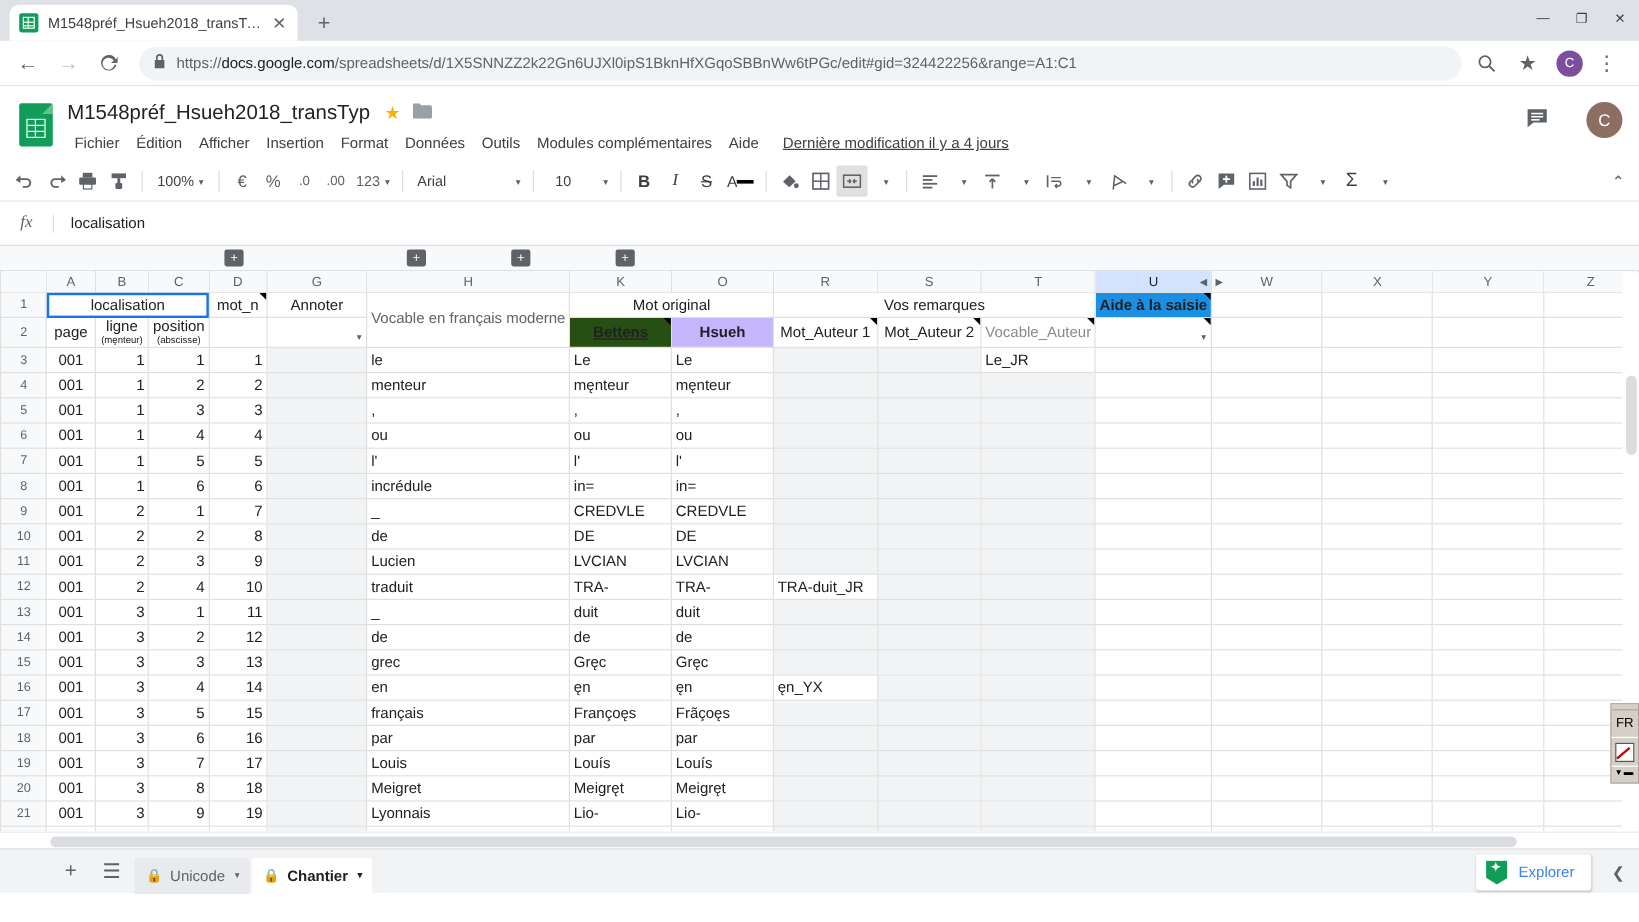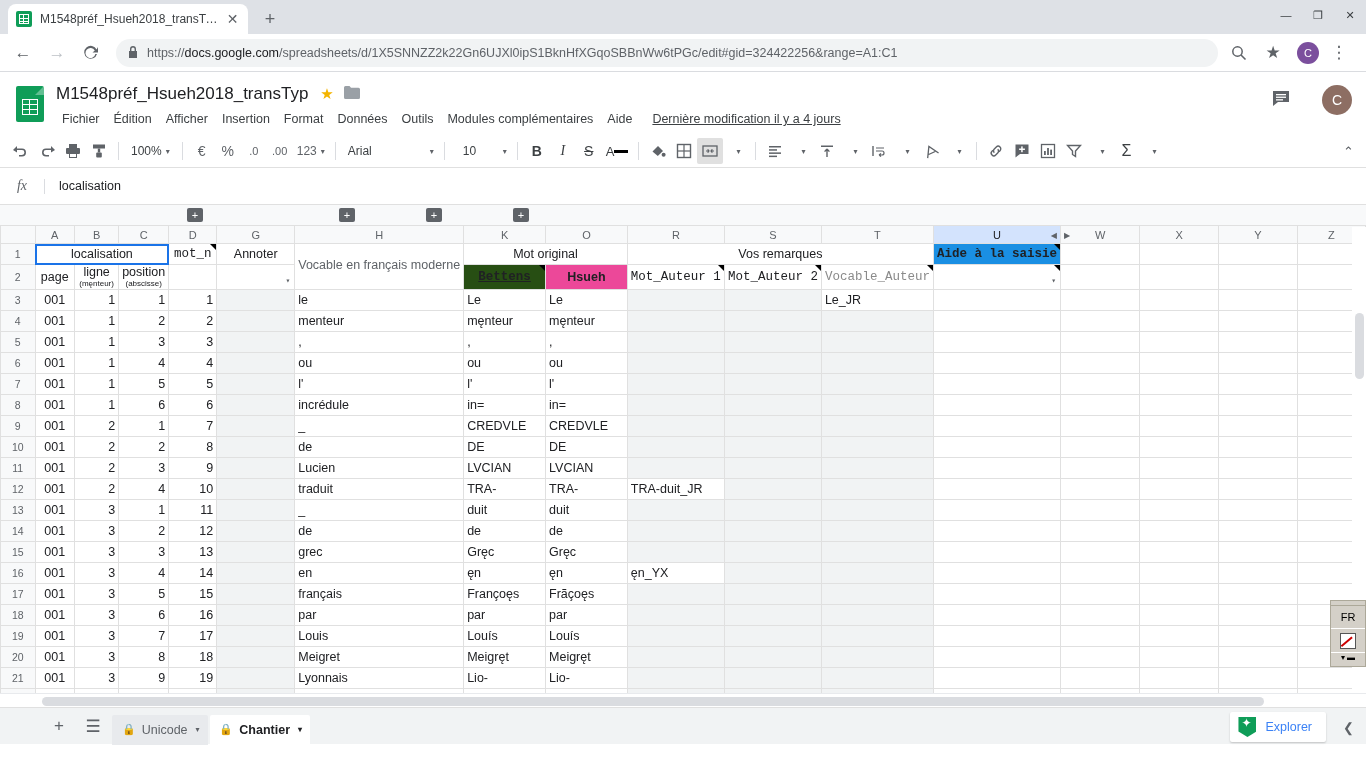--- a/index.html
+++ b/index.html
@@ -287,33 +287,33 @@
   .c-green { color: #38761d; }
   .c-center { text-align: center; }
   .hdr1 { text-align: center; height: 21px; font-size: 12.5px; }
   .hdr2 { text-align: center; height: 33px; font-size: 12.5px; line-height: 1.15; }
   .sel-box { outline: 2px solid #1a73e8; outline-offset: -2px; }
   .bettens {
     background: #274e13; color: #fff; font-weight: bold;
     text-decoration: underline; text-align: center;
   }
   .hsueh {
-    background: #ec4899; color: #fff; font-weight: bold; text-align: center;
+    background: #c4b5fd; color: #fff; font-weight: bold; text-align: center;
   }
   .aide {
     background: #1a8fe3; color: #fff; font-weight: bold;
     text-align: center; font-size: 12px;
   }
   .notemark::after {
     content: "";
     position: absolute; right: 0; top: 0;
     border-left: 6px solid transparent;
     border-top: 6px solid #000;
   }
-  .relpos { position: relative; font-family: Liberation Mono, monospace; }
+  .relpos { position: relative; }
   .dd-caret {
     position: absolute; right: 4px; bottom: 3px;
     font-size: 8px; color: #5f6368;
   }
   .vocmod { color: #5f6368; line-height: 1.1; }
 
   
   .vscroll {
     position: absolute; right: 0; top: 22px; width: 14px; bottom: 0;
     background: #fff;
@@ -1154,21 +1154,21 @@
           <td class="cell"></td>
           <td class="cell"></td>
         </tr>
       </tbody>
   </table>
 
   <div class="vscroll">
     <div class="vthumb"></div>
   </div>
 
-  <div class="ime" style="top:395px; right:0; width:36px;">
+  <div class="ime" style="top:381px; right:0; width:24px;">
     <div class="bar"></div>
     <div class="fr">FR</div>
     <div class="pad">
         <div class="pad-box"></div>
       </div>
     <div class="btm">▾ ▬</div>
   </div>
 </div>
 
 <div class="hscroll-area">

